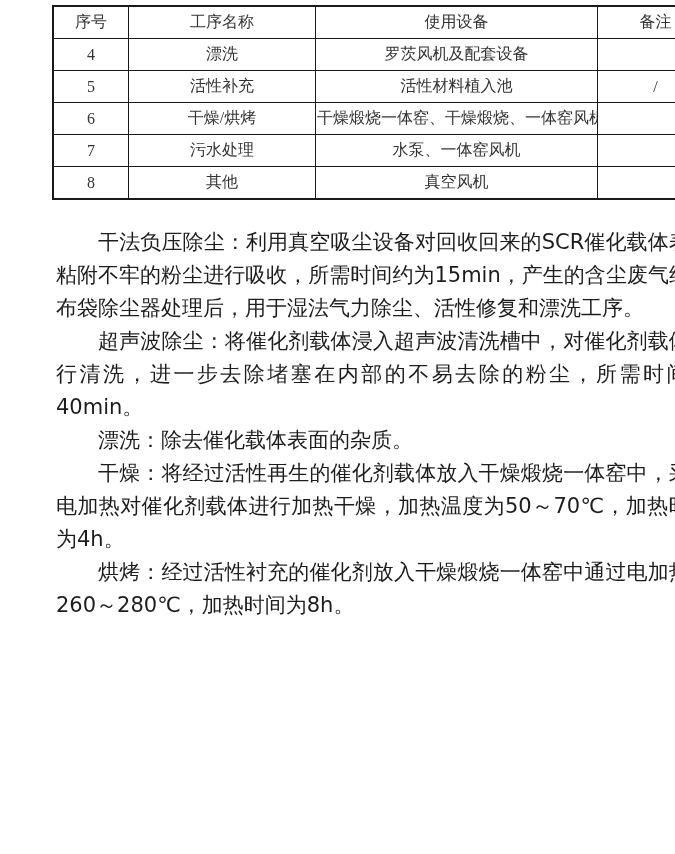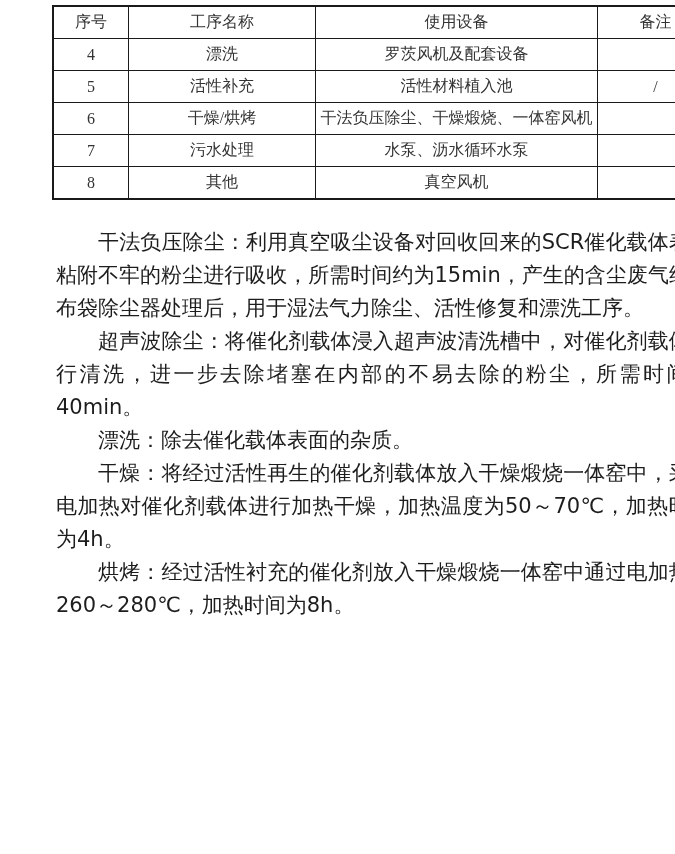--- a/index.html
+++ b/index.html
@@ -90,27 +90,27 @@
       </tr>
         <tr>
         <td>5</td>
         <td>活性补充</td>
         <td>活性材料植入池</td>
         <td>/</td>
       </tr>
         <tr>
         <td>6</td>
         <td>干燥/烘烤</td>
-        <td>干法负压除尘、干燥煅烧、一体窑风机</td>
+        <td>干燥煅烧一体窑、干燥煅烧、一体窑风机</td>
         <td></td>
       </tr>
         <tr>
         <td>7</td>
         <td>污水处理</td>
-        <td>水泵、沥水循环水泵</td>
+        <td>水泵、一体窑风机</td>
         <td></td>
       </tr>
         <tr>
         <td>8</td>
         <td>其他</td>
         <td>真空风机</td>
         <td></td>
       </tr>
       </tbody>
   </table>

